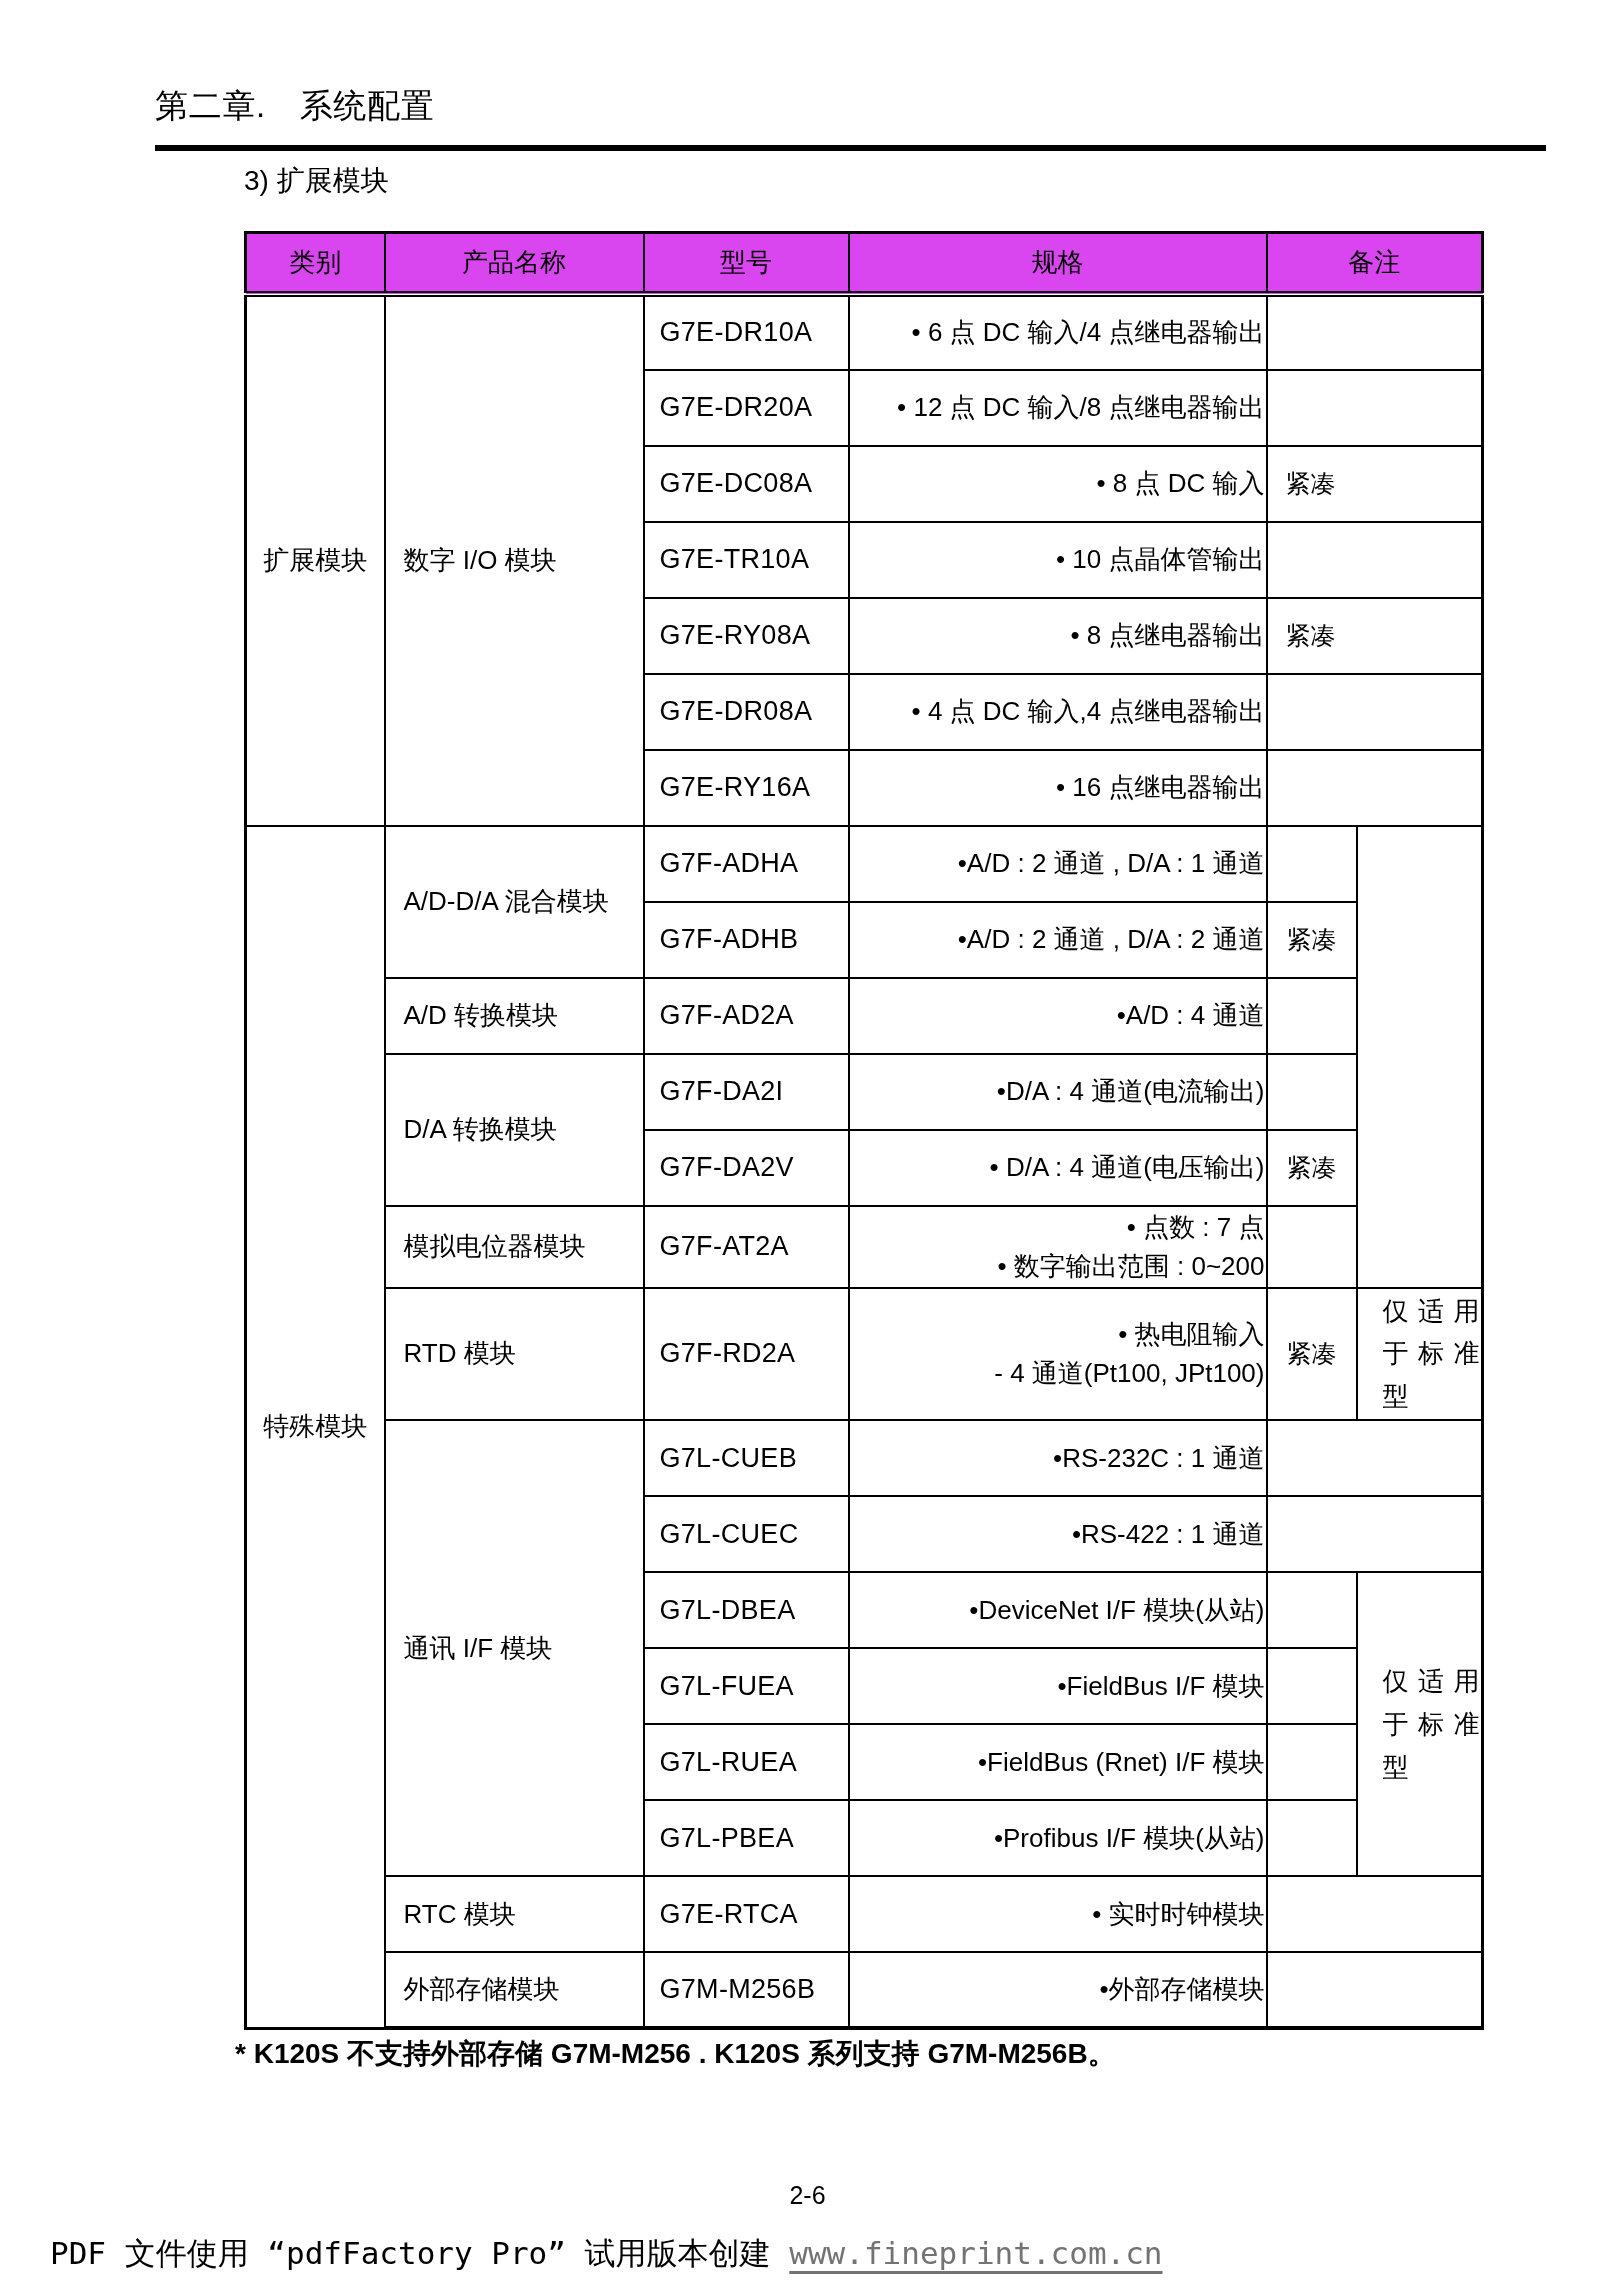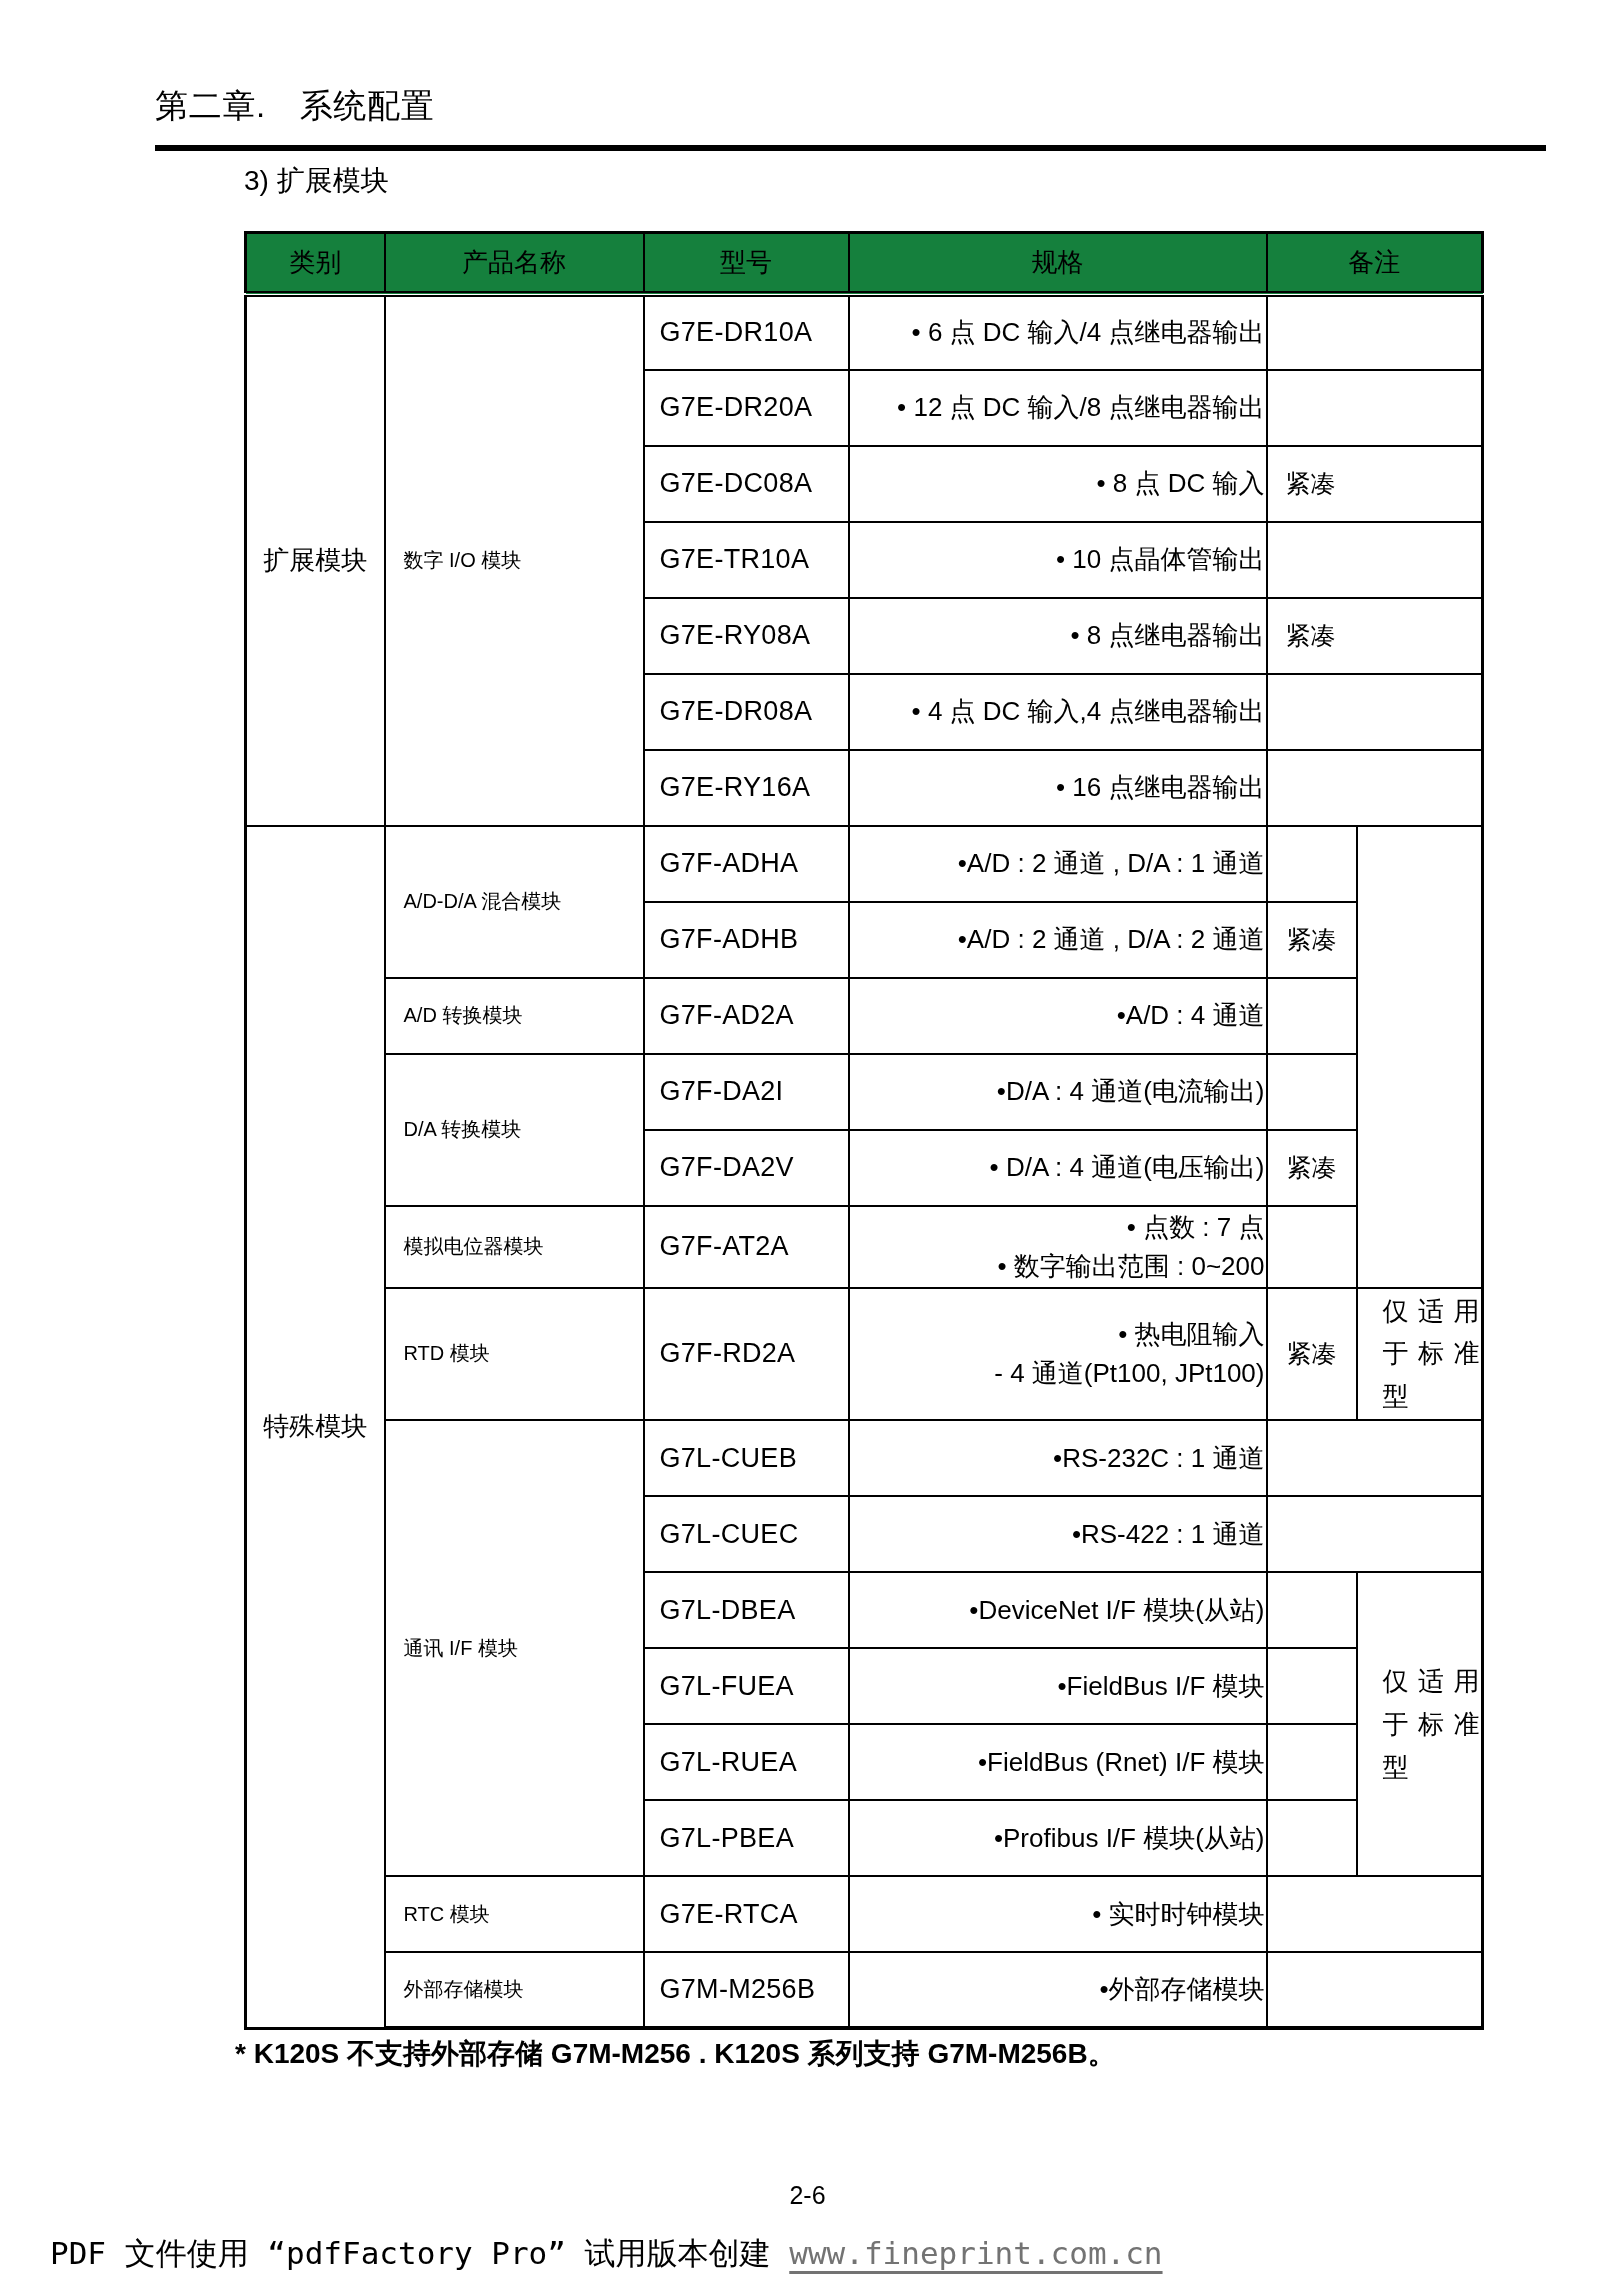--- a/index.html
+++ b/index.html
@@ -19,29 +19,29 @@
   }
   .spec-table col.c-cat{width:139px}
   .spec-table col.c-prod{width:259px}
   .spec-table col.c-model{width:205px}
   .spec-table col.c-spec{width:418px}
   .spec-table col.c-ra{width:90px}
   .spec-table col.c-rb{width:126px}
   .spec-table th,.spec-table td{border:2px solid #000;vertical-align:middle;}
   .spec-table thead tr{height:61px;}
   .spec-table thead th{
-    background:#15803d;font-weight:normal;font-size:26px;text-align:center;
+    background:#d946ef;font-weight:normal;font-size:26px;text-align:center;
     border-bottom:6.8px double #000;
   }
   .spec-table tbody tr{height:76px;}
   tr.r-tall1{height:89px;}
   tr.r-tall2{height:105px;}
   tr.last-row td{border-bottom:4.8px solid #000;}
   td.cat{ text-align:center;font-size:26px;margin-top:8px;}
-  td.prod{text-align:left;padding-left:18px;font-size:20px;}
+  td.prod{text-align:left;padding-left:18px;font-size:26px;}
   td.model{text-align:left;padding-left:15px;font-size:27px;letter-spacing:0.3px;}
   td.spec{text-align:right;padding-left:15px;font-size:26px;line-height:1.5;}
   td.spec .indent{padding-left:26px;}
   td.remark-full{text-align:left;padding-left:18px;font-size:25px;}
   td.remark-a{text-align:center;font-size:25px;}
   td.remark-b{font-size:26px;}
   td.remark-b .just{
     width:97px;margin-left:24px;text-align:justify;text-align-last:left;
     word-break:break-all;line-height:1.65;
   }

